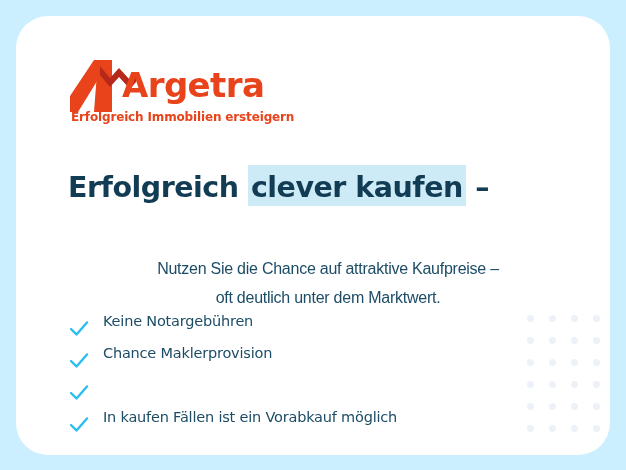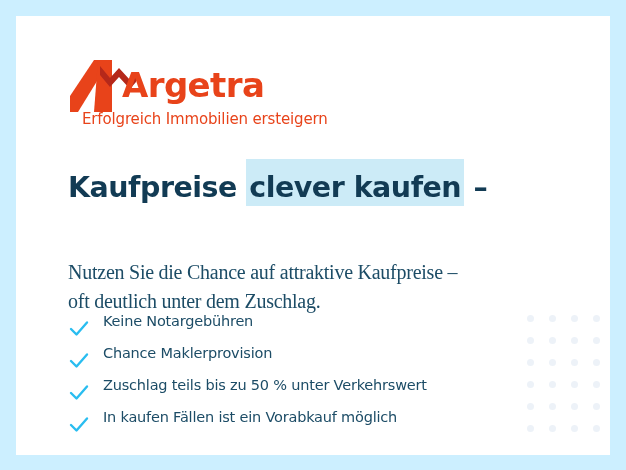--- a/index.html
+++ b/index.html
@@ -21,20 +21,21 @@
     background: #CCEFFF;
   }
   .card {
     position: absolute;
     left: 16px;
     top: 16px;
     width: 594px;
     height: 439px;
     background: #FFFFFF;
     overflow: hidden;
+    border-radius: 32px;
   }
 
   
   .dot-grid {
     position: absolute;
     left: 511px;
     top: 299px;
     width: 104px;
     height: 128px;
   }
@@ -67,25 +68,25 @@
     top: 8px;
     font-family: "DejaVu Sans", sans-serif;
     font-weight: bold;
     font-size: 34px;
     letter-spacing: -0.6px;
     color: #E8431A;
     line-height: 1;
   }
   .logo-tagline {
     position: absolute;
-    left: 12px;
+    left: 1px;
     top: 50px;
     font-family: "DejaVu Sans", sans-serif;
-    font-weight: normal;
-    font-size: 15px;
+    font-weight: bold;
+    font-size: 12px;
     letter-spacing: -0.15px;
     color: #E8431A;
     white-space: nowrap;
   }
 
   
   .badge {
     position: absolute;
     left: 490px;
     top: 36px;
@@ -119,36 +120,37 @@
     line-height: 38px;
     letter-spacing: -0.5px;
     color: #123B54;
   }
   .headline .hl-line {
     display: block;
     white-space: nowrap;
   }
   .headline .mark {
     background: #CCEBF7;
-    padding: 12px 3px 2px 3px;
+    padding: 6px 3px 2px 3px;
     box-decoration-break: clone;
     -webkit-box-decoration-break: clone;
   }
 
   
   .subhead {
     position: absolute;
     left: 52px;
     top: 222px;
     width: 520px;
-    font-family: Liberation Serif, serif;
-    font-size: 20px;
+    font-family: Liberation Sans, sans-serif;
+    font-size: 16px;
     line-height: 29px;
     letter-spacing: -0.25px;
     color: #1C4C66;
+    text-align: center;
   }
   .subhead .sub-line {
     display: block;
     white-space: nowrap;
   }
 
   
   .bullets {
     position: absolute;
     left: 53px;
@@ -217,26 +219,26 @@
           <polygon points="28,0 42,0 42,52 24,52" fill="#E8431A"></polygon>
           <polygon points="30,6 40,18 49,8 60,20 66,14 66,22 60,29 49,17 40,27 30,15" fill="#B5281A"></polygon>
         </svg>
       </span>
       <span class="logo-word">Argetra</span>
       <span class="logo-tagline">Erfolgreich Immobilien ersteigern</span>
     </div>
 
 
     <h1 class="headline">
-      <span class="hl-line"><span>Kaufpreise </span><span class="mark">clever kaufen</span><span> –</span></span>
+      <span class="hl-line"><span>Erfolgreich </span><span class="mark">clever kaufen</span><span> –</span></span>
     </h1>
 
     <p class="subhead">
       <span class="sub-line">Nutzen Sie die Chance auf attraktive Kaufpreise –</span>
-      <span class="sub-line">oft deutlich unter dem Zuschlag.</span>
+      <span class="sub-line">oft deutlich unter dem Marktwert.</span>
     </p>
 
     <ul class="bullets" style="list-style:none;margin:0;padding:0;">
       <li class="bullet">
         <span class="check">
           <svg viewBox="0 0 20 18" width="20" height="18" aria-hidden="true">
             <polyline points="2,9 7.5,14.5 18,2.5" fill="none" stroke="#29BDF0" stroke-width="2.4" stroke-linecap="round" stroke-linejoin="round"></polyline>
           </svg>
         </span>
         <span class="btext">Keine Notargebühren</span>
@@ -248,21 +250,20 @@
           </svg>
         </span>
         <span class="btext">Chance Maklerprovision</span>
       </li>
       <li class="bullet">
         <span class="check">
           <svg viewBox="0 0 20 18" width="20" height="18" aria-hidden="true">
             <polyline points="2,9 7.5,14.5 18,2.5" fill="none" stroke="#29BDF0" stroke-width="2.4" stroke-linecap="round" stroke-linejoin="round"></polyline>
           </svg>
         </span>
-        <span class="btext">Zuschlag teils bis zu 50 % unter Verkehrswert</span>
       </li>
       <li class="bullet">
         <span class="check">
           <svg viewBox="0 0 20 18" width="20" height="18" aria-hidden="true">
             <polyline points="2,9 7.5,14.5 18,2.5" fill="none" stroke="#29BDF0" stroke-width="2.4" stroke-linecap="round" stroke-linejoin="round"></polyline>
           </svg>
         </span>
         <span class="btext">In kaufen Fällen ist ein Vorabkauf möglich</span>
       </li>
     </ul>

